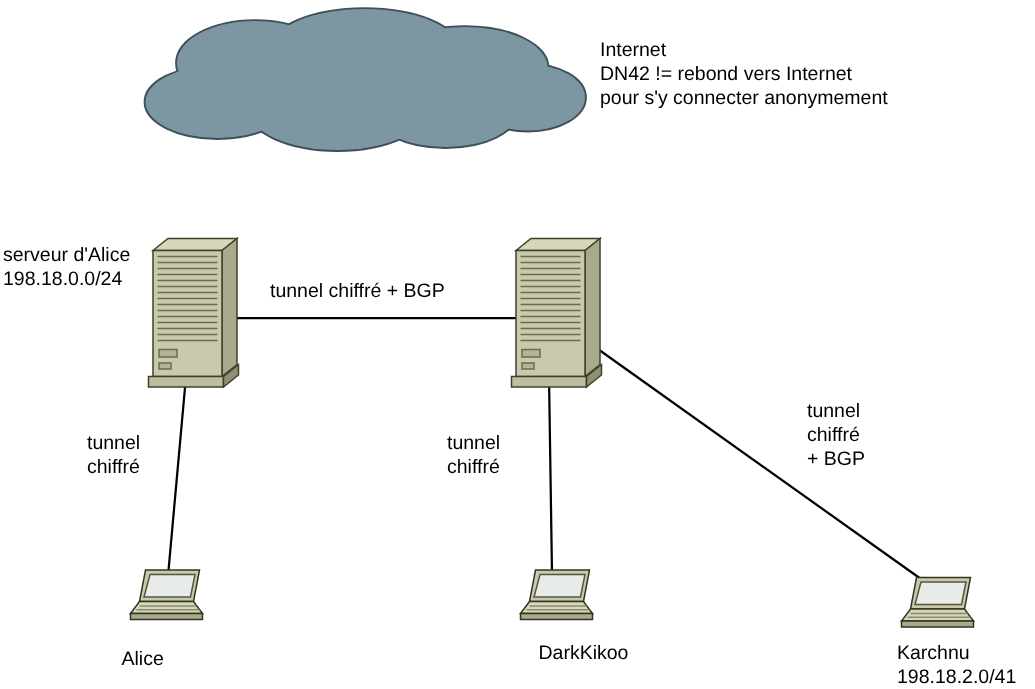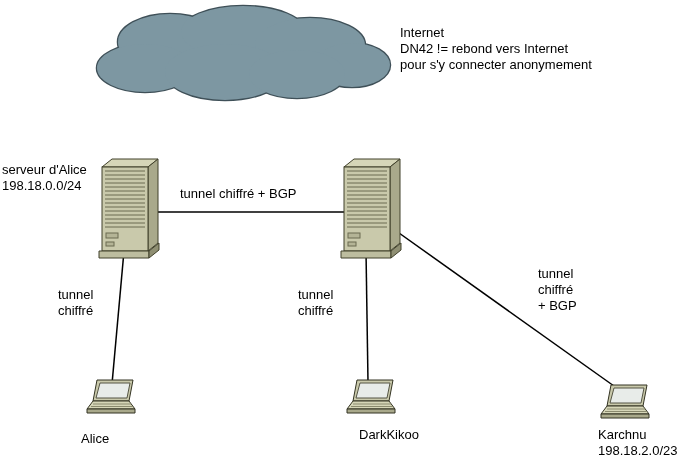--- a/index.html
+++ b/index.html
@@ -123,15 +123,15 @@
 
   <div class="lbl" style="left:538px; top:266px;">tunnel
 chiffré
 + BGP</div>
 
   <div class="lbl" style="left:81px; top:431px;">Alice</div>
 
   <div class="lbl" style="left:359px; top:427px;">DarkKikoo</div>
 
   <div class="lbl" style="left:598px; top:427px;">Karchnu
-198.18.2.0/23</div>
+198.18.2.0/41</div>
 
 </div>
 
 </body></html>

